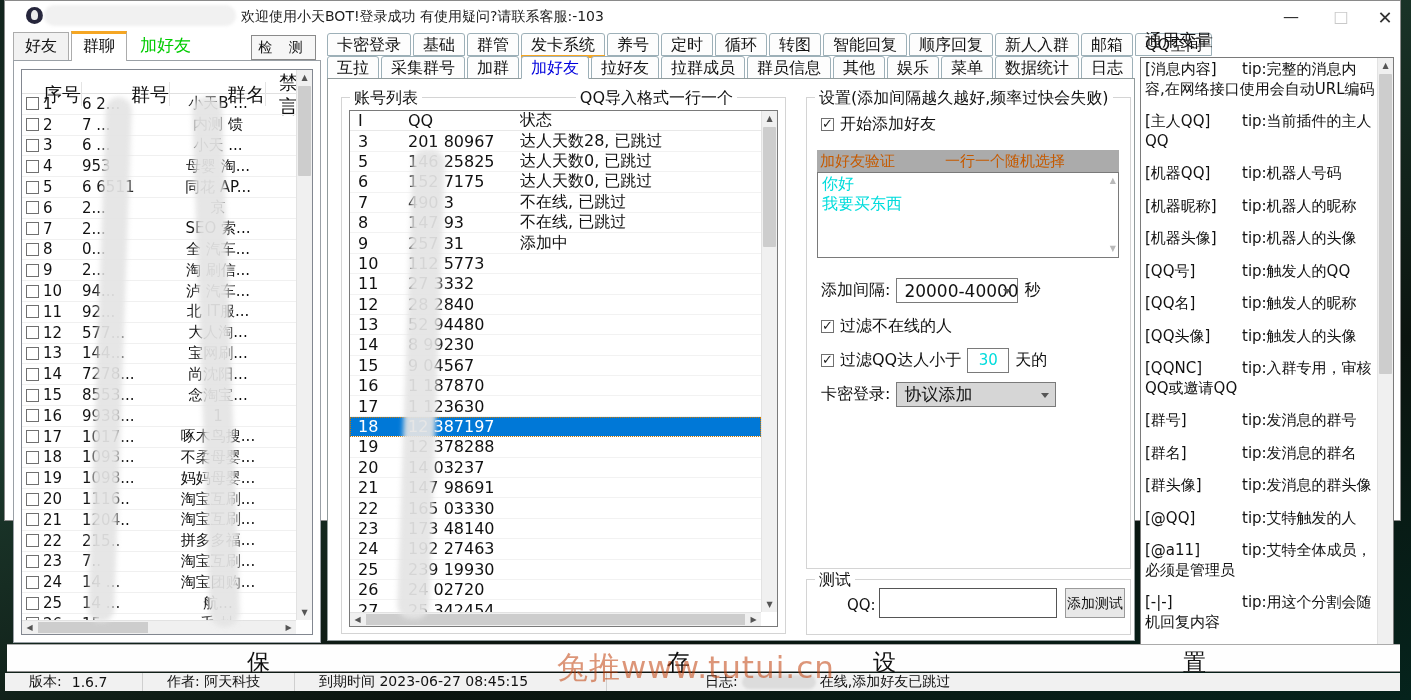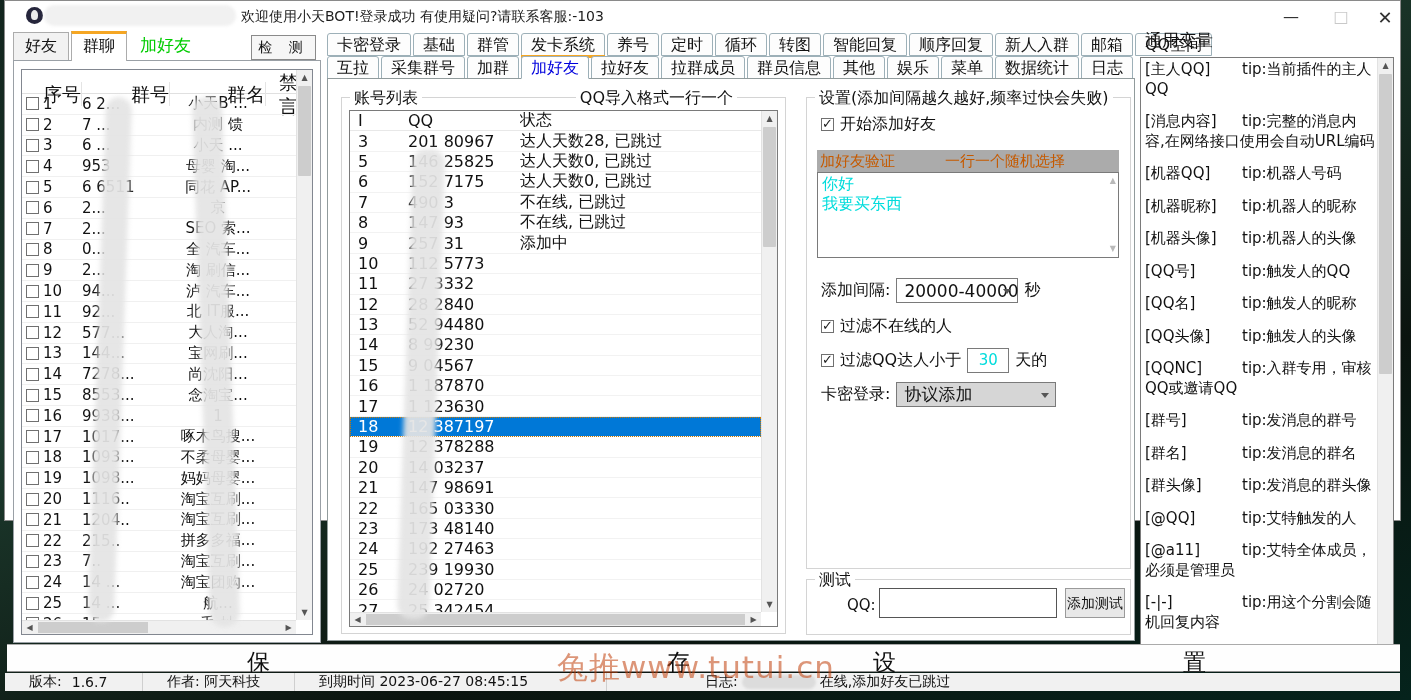--- a/index.html
+++ b/index.html
@@ -608,24 +608,24 @@
 
   </div>
 
   <div class="streak" style="left:400px;top:148px;width:32px;height:470px;transform:rotate(2deg)"></div>
 
   <span class="vars-title">通用变量</span>
   <div class="vars-box">
     <div class="vars-list">
 
     <div class="var-item">
+          <span class="var-name">[消息内容]</span><span class="var-tip">tip:完整的消息内容,在网络接口使用会自动URL编码</span>
+        </div>
+        <div class="var-item">
           <span class="var-name">[主人QQ]</span><span class="var-tip">tip:当前插件的主人QQ</span>
-        </div>
-        <div class="var-item">
-          <span class="var-name">[消息内容]</span><span class="var-tip">tip:完整的消息内容,在网络接口使用会自动URL编码</span>
         </div>
         <div class="var-item">
           <span class="var-name">[机器QQ]</span><span class="var-tip">tip:机器人号码</span>
         </div>
         <div class="var-item">
           <span class="var-name">[机器昵称]</span><span class="var-tip">tip:机器人的昵称</span>
         </div>
         <div class="var-item">
           <span class="var-name">[机器头像]</span><span class="var-tip">tip:机器人的头像</span>
         </div>

